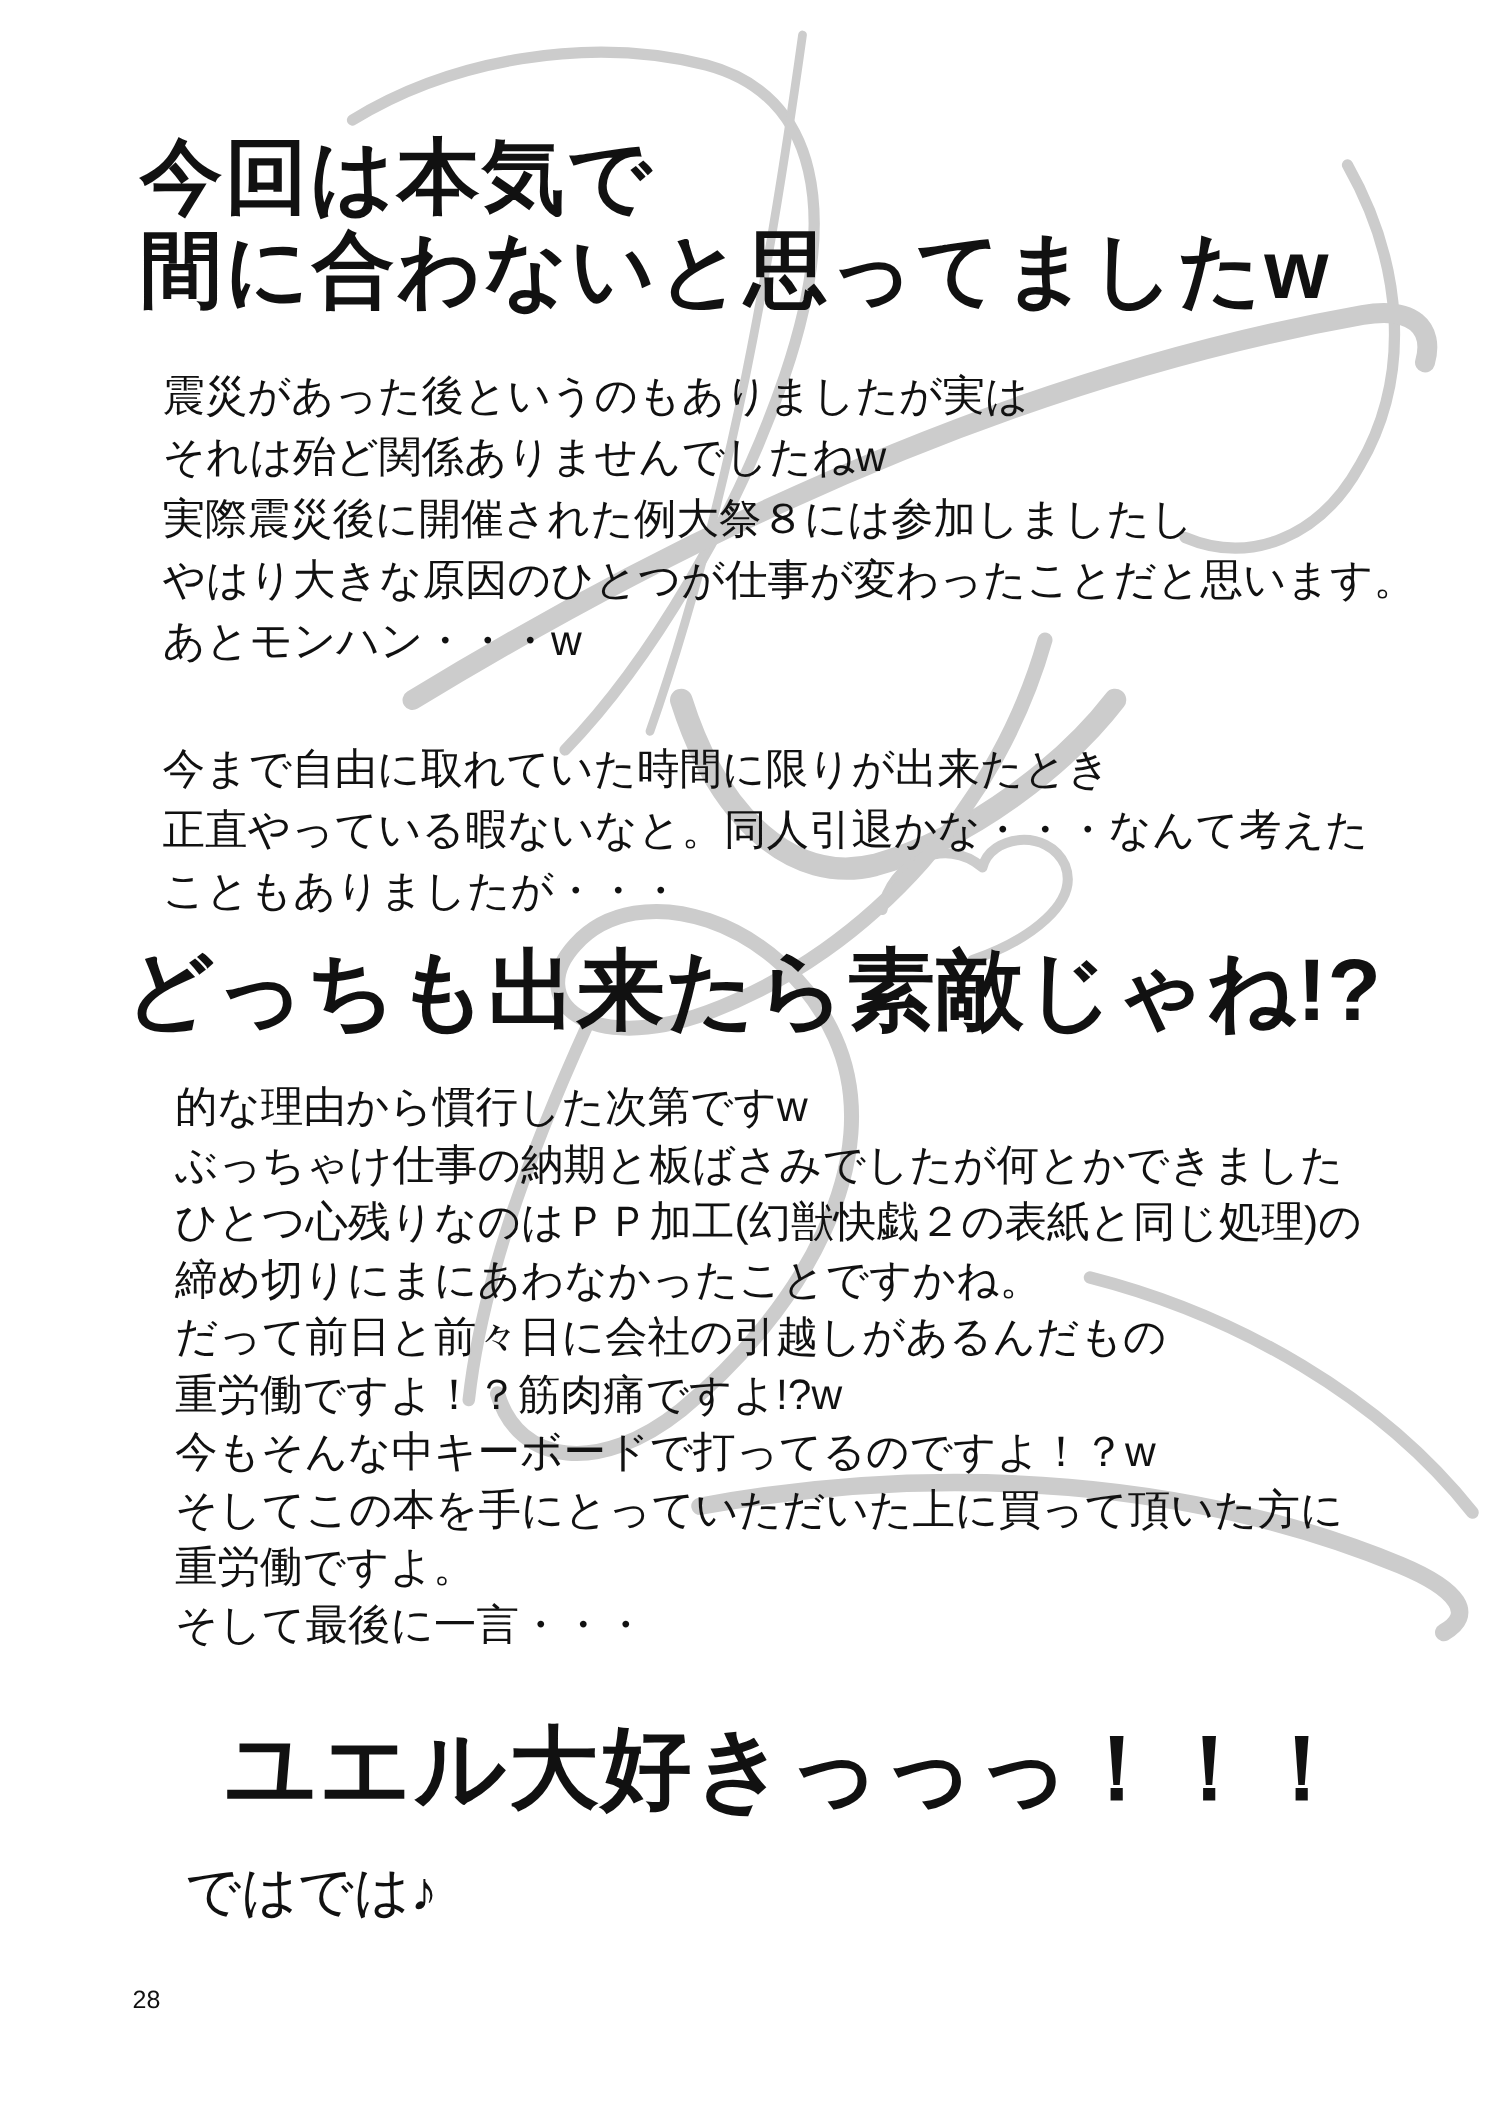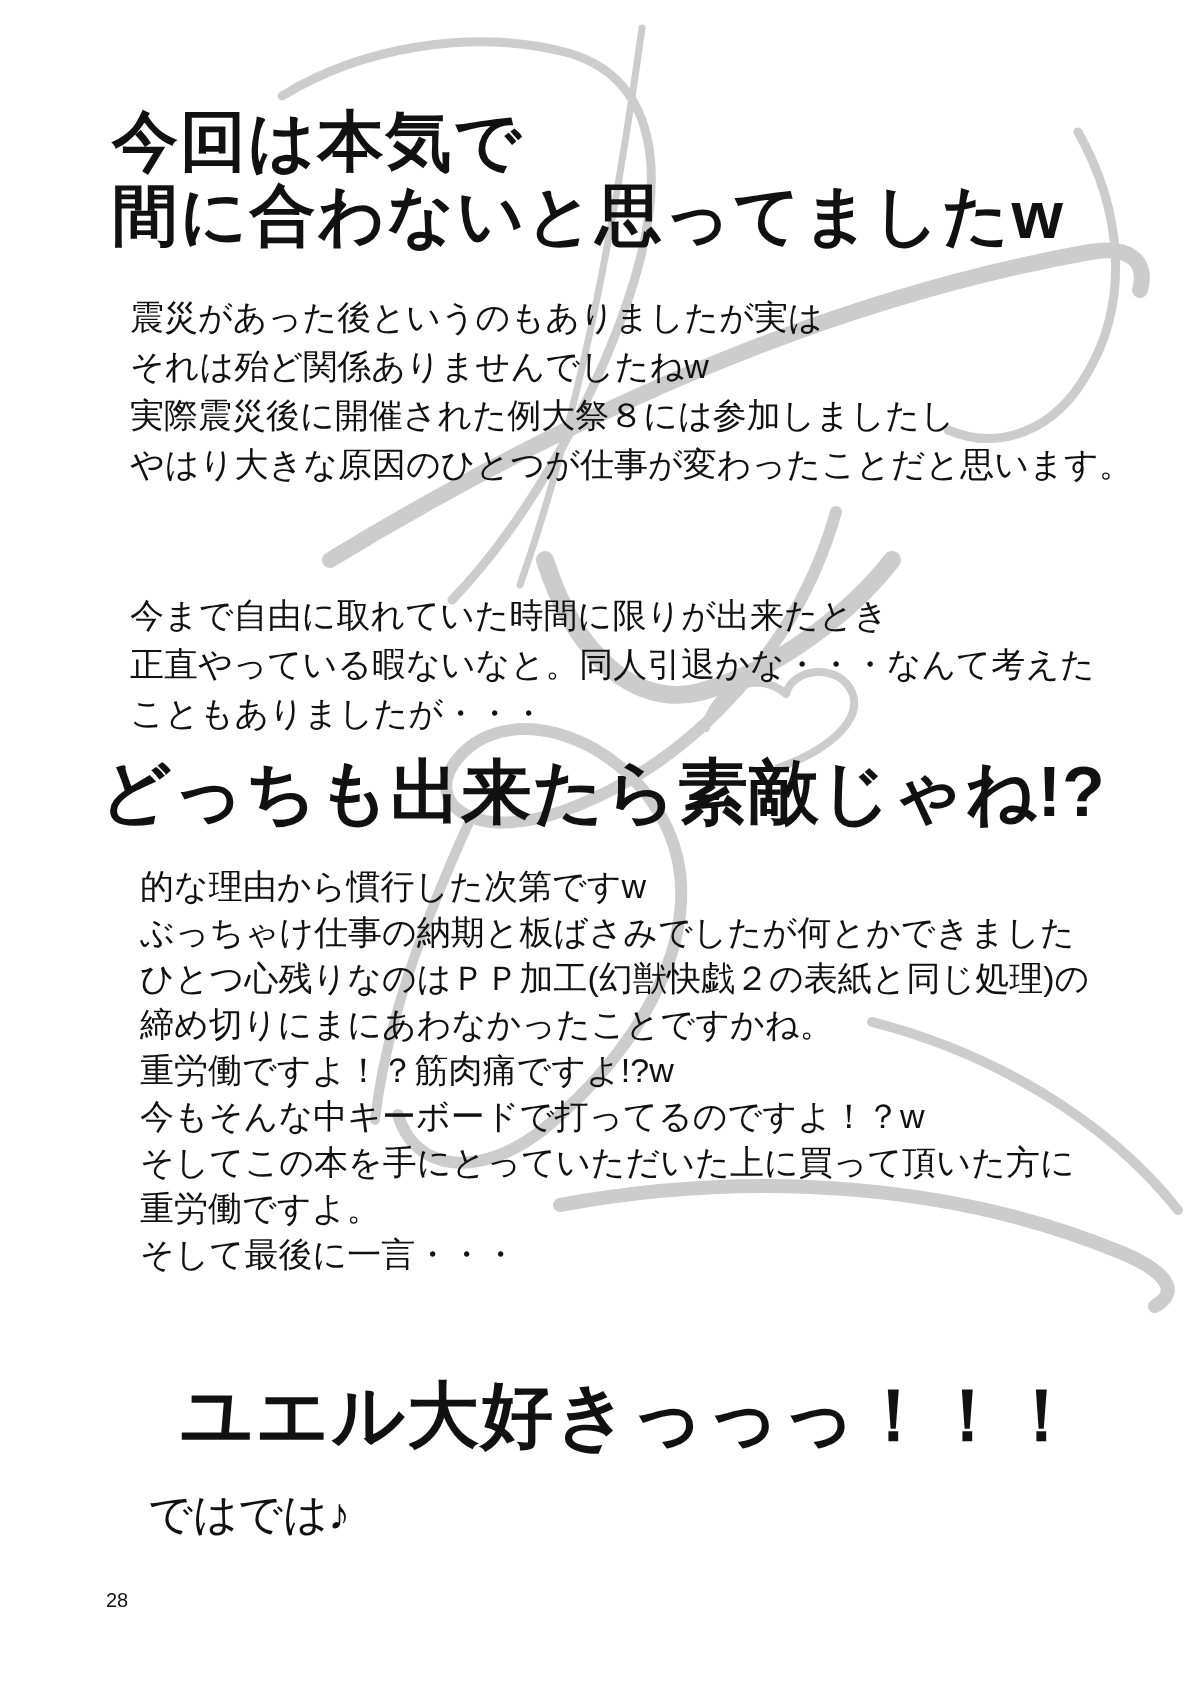--- a/index.html
+++ b/index.html
@@ -79,37 +79,39 @@
   <div class="block h1">
     <div>今回は本気で</div>
     <div>間に合わないと思ってましたw</div>
   </div>
 
   <div class="block p1">
     <div>震災があった後というのもありましたが実は</div>
     <div>それは殆ど関係ありませんでしたねw</div>
     <div>実際震災後に開催された例大祭８には参加しましたし</div>
     <div>やはり大きな原因のひとつが仕事が変わったことだと思います。</div>
+    <div>あとモンハン・・・w</div>
   </div>
 
   <div class="block h2">
     <div>どっちも出来たら素敵じゃね!?</div>
   </div>
 
   <div class="block p2">
     <div>今まで自由に取れていた時間に限りが出来たとき</div>
     <div>正直やっている暇ないなと。同人引退かな・・・なんて考えた</div>
     <div>こともありましたが・・・</div>
   </div>
 
   <div class="block p3">
     <div>的な理由から慣行した次第ですw</div>
     <div>ぶっちゃけ仕事の納期と板ばさみでしたが何とかできました</div>
     <div>ひとつ心残りなのはＰＰ加工(幻獣快戯２の表紙と同じ処理)の</div>
     <div>締め切りにまにあわなかったことですかね。</div>
+    <div>だって前日と前々日に会社の引越しがあるんだもの</div>
     <div>重労働ですよ！？筋肉痛ですよ!?w</div>
     <div>今もそんな中キーボードで打ってるのですよ！？w</div>
     <div>そしてこの本を手にとっていただいた上に買って頂いた方に</div>
     <div>重労働ですよ。</div>
     <div>そして最後に一言・・・</div>
   </div>
 
   <div class="block big">
     <div>ユエル大好きっっっ！！！</div>
   </div>

